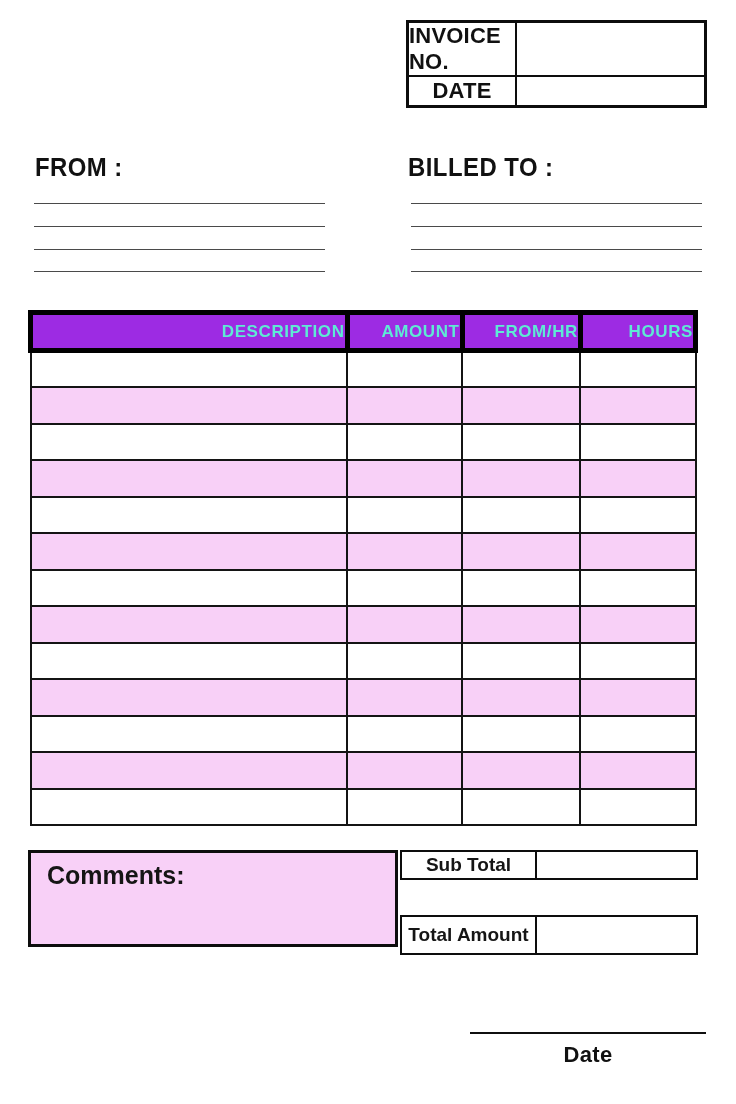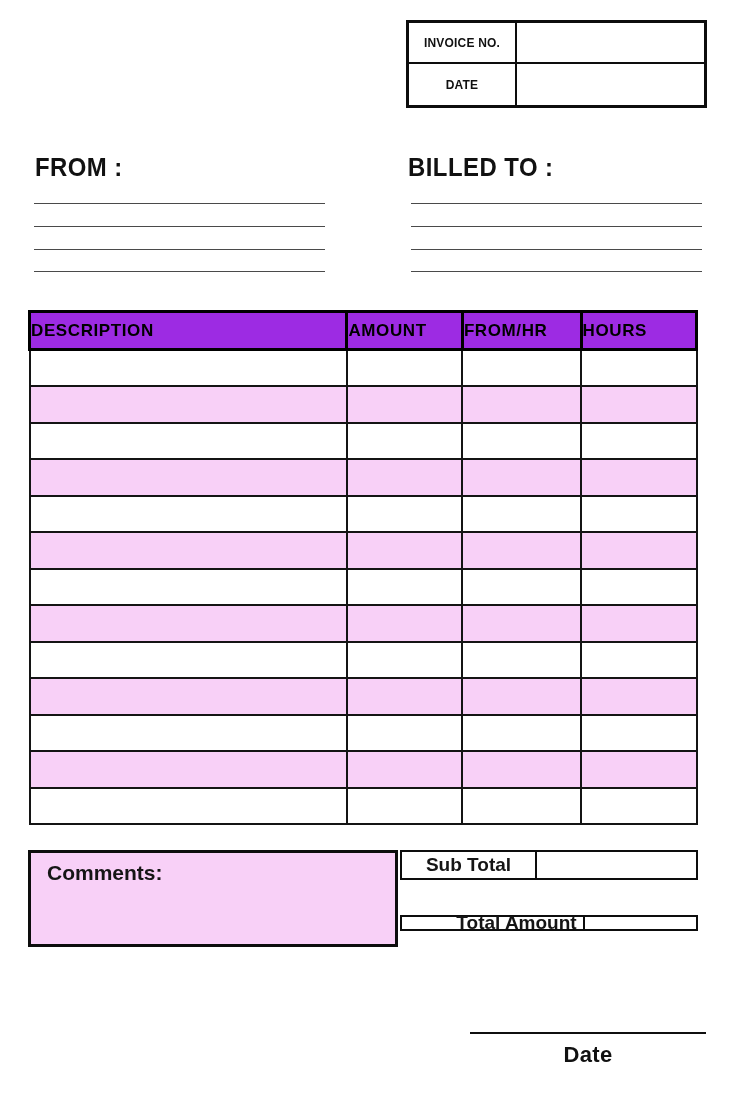--- a/index.html
+++ b/index.html
@@ -17,51 +17,51 @@
   
   .title-wrap{position:absolute;left:30px;top:12px;width:300px;height:70px;}
   .title-highlight{position:absolute;left:0;top:29px;width:253px;height:36px;background:var(--highlight);}
   .title-text{position:absolute;left:0;top:0;font-size:56px;line-height:64px;font-weight:800;
     letter-spacing:0px;transform:scaleX(0.80);transform-origin:left center;white-space:nowrap;color:#161616;}
 
   
   .meta-box{position:absolute;left:406px;top:20px;width:301px;height:88px;border:3px solid #0d0d0d;
     display:grid;grid-template-columns:108px 1fr;grid-template-rows:1fr 1fr;background:#fff;}
   .meta-label{border-right:2.5px solid #0d0d0d;display:flex;align-items:center;justify-content:center;
-    font-weight:700;font-size:12px;letter-spacing:0.2px;transform-origin:center;}
+    font-weight:700;font-size:22px;letter-spacing:0.2px;transform-origin:center;}
   .meta-label.first,.meta-value.first{border-bottom:2.5px solid #0d0d0d;}
   .meta-value{background:#fff;}
 
   
   .party-label{position:absolute;font-size:26px;font-weight:800;letter-spacing:0.5px;transform:scaleX(0.92);transform-origin:left center;white-space:nowrap;}
   .from-label{left:35px;top:152px;}
   .billed-label{left:408px;top:152px;}
   .write-line{position:absolute;height:0;border-top:1.7px solid var(--line-gray);}
   .from-line{left:34px;width:291px;}
   .billed-line{left:411px;width:291px;}
   .l1{top:203px;}.l2{top:226px;}.l3{top:249px;}.l4{top:271px;}
 
   
   .invoice-table{position:absolute;left:28px;top:310px;width:670px;border-collapse:collapse;table-layout:fixed;}
-  .invoice-table th{background:var(--purple);color:#000000;font-weight:700;font-size:17px;
-    letter-spacing:0.6px;height:38px;border:3px solid #000000;text-align:left;vertical-align:middle;}
+  .invoice-table th{background:var(--purple);color:#5eead4;font-weight:700;font-size:17px;
+    letter-spacing:0.6px;height:38px;border:5px solid #000000;text-align:right;vertical-align:middle;}
   .invoice-table td{border:2px solid #141414;height:36.5px;}
   .invoice-table tr.pink td{background:var(--pink-row);}
   .invoice-table tr.white td{background:#ffffff;}
 
   
   .comments-box{position:absolute;left:28px;top:850px;width:370px;height:97px;background:var(--pink-row);
-    border:3px solid #0d0d0d;padding:8px 0 0 16px;font-size:21px;font-weight:600;color:#151515;}
+    border:3px solid #0d0d0d;padding:8px 0 0 16px;font-size:25px;font-weight:600;color:#151515;}
   .total-row{position:absolute;left:400px;width:298px;display:flex;border:2.5px solid #0d0d0d;background:#fff;gap:19px;}
   .total-row .t-label{width:135px;border-right:2.5px solid #0d0d0d;display:flex;align-items:center;
     justify-content:center;font-size:19px;font-weight:600;color:#151515;}
   .total-row .t-value{flex:1;background:#fff;}
   .total-row.r1{top:850px;height:30px;}
   .total-row.r2{top:884px;height:28px;}
-  .total-row.r3{top:915px;height:16px;padding-left:48px;}
+  .total-row.r3{top:915px;height:40px;}
 
   
   .sig-block{position:absolute;top:1032px;text-align:center;}
   .sig-block .sig-line{display:block;height:0;border-top:2.5px solid #0f0f0f;}
   .sig-block .sig-label{display:block;margin-top:8px;font-size:22px;font-weight:600;letter-spacing:0.3px;}
   .sig-left{left:29px;width:233px;}
   .sig-right{left:470px;width:236px;}
 </style>
 </head>
 <body>

